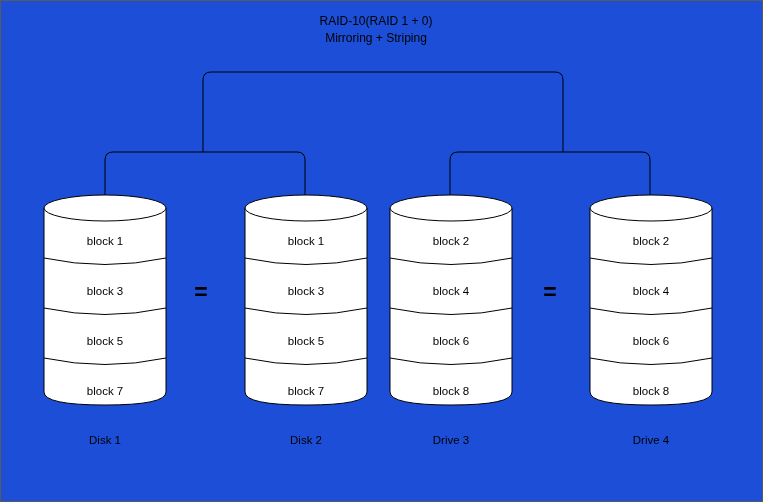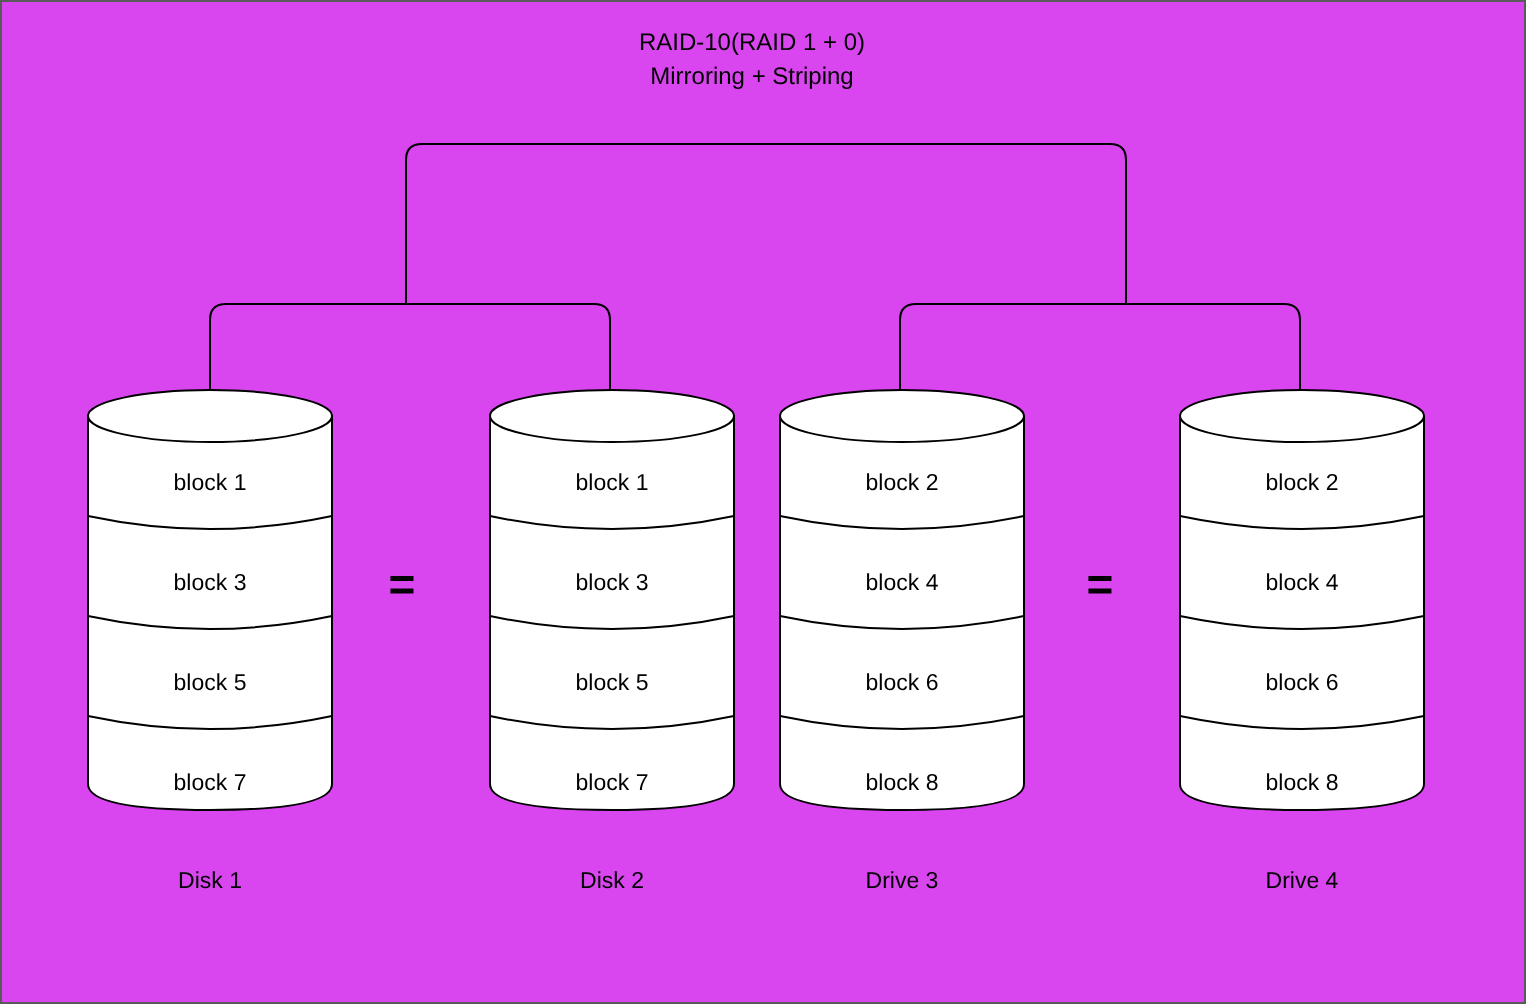--- a/index.html
+++ b/index.html
@@ -8,21 +8,21 @@
     padding: 0;
     background: #ffffff;
   }
   body {
     font-family: "Liberation Sans", sans-serif;
   }
   #canvas {
     position: relative;
     width: 763px;
     height: 502px;
-    background: #d946ef;
+    background: #1d4ed8;
     box-sizing: border-box;
     border: 1px solid #5a5a5a;
     overflow: hidden;
   }
   #diagram-svg {
     position: absolute;
     left: 0;
     top: 0;
     width: 761px;
     height: 500px;

